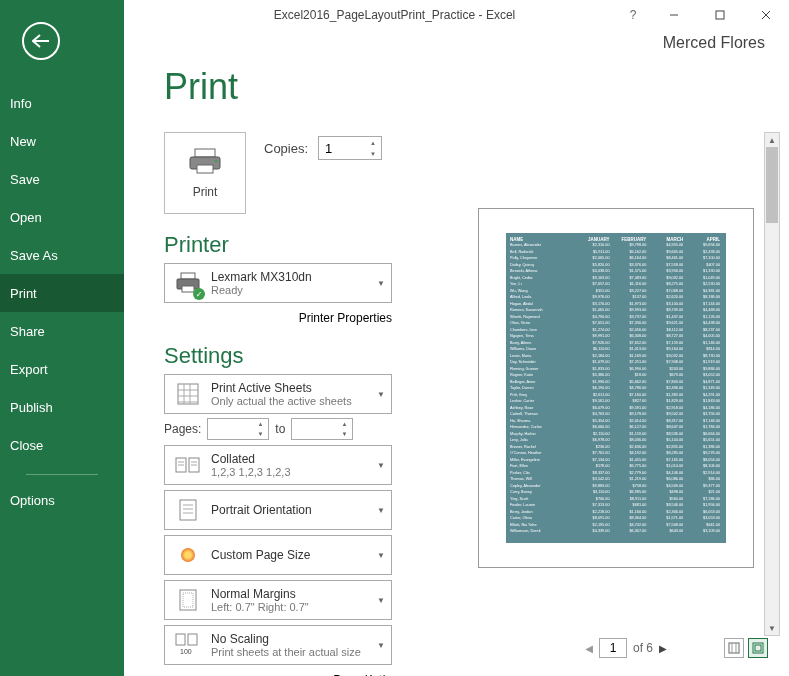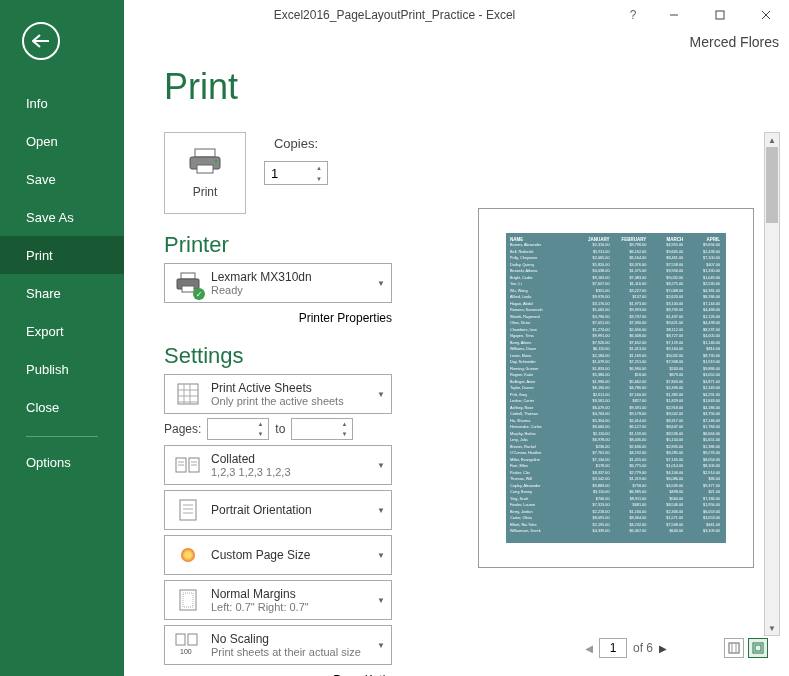--- a/index.html
+++ b/index.html
@@ -6,38 +6,38 @@
     body { width: 789px; height: 676px; background: #fff; overflow: hidden; position: relative; }
     
     
     .titlebar { height: 30px; display: flex; align-items: center; justify-content: center; background: #fff; position: relative; }
     .titlebar-title { font-size: 12px; color: #444; }
     .titlebar-controls { position: absolute; right: 0; top: 0; display: flex; gap: 0; }
     .titlebar-btn { width: 46px; height: 30px; display: flex; align-items: center; justify-content: center; font-size: 12px; color: #666; }
     .help-btn { width: 36px; }
     
     
-    .username { position: absolute; right: 10px; top: 34px; font-size: 14px; color: #444; }
+    .username { position: absolute; right: 24px; top: 34px; font-size: 16px; color: #444; }
     
     
     .sidebar { position: absolute; left: 0; top: 0; width: 124px; height: 676px; background: #217446; color: #fff; }
     .back-circle { width: 38px; height: 38px; border: 2px solid #fff; border-radius: 50%; margin: 22px 0 0 22px; display: flex; align-items: center; justify-content: center; }
     .sidebar-items { margin-top: 24px; }
-    .sidebar-item { height: 38px; display: flex; align-items: center; padding-left: 26px; font-size: 13px; cursor: pointer; }
+    .sidebar-item { height: 38px; display: flex; align-items: center; padding-left: 10px; font-size: 13px; cursor: pointer; }
     .sidebar-item.active { background: #185933; }
     .sidebar-divider { height: 1px; background: rgba(255,255,255,0.3); margin: 10px 26px 6px 26px; }
     
     
     .main { position: absolute; left: 124px; top: 56px; width: 665px; height: 620px; padding: 10px 0 0 40px; }
     .main-title { font-size: 36px; color: #217446; font-weight: 300; margin-bottom: 24px; }
     
     .print-row { display: flex; align-items: flex-start; gap: 18px; }
     .print-tile { width: 82px; height: 82px; border: 1px solid #bbb; display: flex; flex-direction: column; align-items: center; justify-content: center; gap: 10px; }
     .print-tile-label { font-size: 12px; color: #444; }
-    .copies-group { display: flex; align-items: center; gap: 10px; margin-top: 4px; flex-direction: column; }
+    .copies-group { display: flex; align-items: center; gap: 10px; margin-top: 4px; }
     .copies-label { font-size: 13px; color: #444; }
     .spinner { width: 64px; height: 24px; border: 1px solid #aaa; display: flex; align-items: center; padding: 0 18px 0 6px; position: relative; font-size: 13px; }
     .spinner-arrows { position: absolute; right: 0; top: 0; width: 16px; height: 100%; display: flex; flex-direction: column; }
     .spinner-arrows span { flex: 1; display: flex; align-items: center; justify-content: center; font-size: 6px; color: #666; }
     
     .section-title { font-size: 22px; color: #217446; font-weight: 300; margin-top: 18px; display: flex; align-items: center; }
     .section-title .info-icon { margin-left: auto; margin-right: 38px; font-size: 12px; color: #888; }
     
     .combo { width: 228px; border: 1px solid #aaa; min-height: 38px; display: flex; align-items: center; padding: 4px 8px; position: relative; margin-top: 5px; font-size: 12px; }
     .combo-icon { width: 30px; height: 30px; margin-right: 8px; flex-shrink: 0; display: flex; align-items: center; justify-content: center; }
@@ -107,22 +107,23 @@
 <div class="username">Merced Flores</div>
 
 <div class="sidebar">
   <div class="back-circle">
     <svg width="18" height="14">
         <path d="M8 1 L1 7 L8 13 M1 7 L17 7" fill="none" stroke="#fff" stroke-width="2"></path>
       </svg>
   </div>
   <div class="sidebar-items" id="sidebar-items">
       <div class="sidebar-item">Info</div>
+      <div class="sidebar-item">New</div>
+      <div class="sidebar-item">Save</div>
       <div class="sidebar-item">Open</div>
-      <div class="sidebar-item">Save</div>
       <div class="sidebar-item">Save As</div>
       <div class="sidebar-item active">Print</div>
       <div class="sidebar-item">Share</div>
       <div class="sidebar-item">Export</div>
       <div class="sidebar-item">Publish</div>
       <div class="sidebar-item">Close</div>
     </div>
   <div class="sidebar-divider"></div>
   <div id="sidebar-footer">
       <div class="sidebar-item">Options</div>
@@ -183,21 +184,21 @@
           <rect x="2" y="2" width="20" height="20" fill="#fff" stroke="#888"></rect>
           <line x1="2" y1="8" x2="22" y2="8" stroke="#aaa"></line>
           <line x1="2" y1="14" x2="22" y2="14" stroke="#aaa"></line>
           <line x1="2" y1="20" x2="22" y2="20" stroke="#aaa"></line>
           <line x1="8" y1="2" x2="8" y2="22" stroke="#aaa"></line>
           <line x1="14" y1="2" x2="14" y2="22" stroke="#aaa"></line>
         </svg>
     </div>
     <div class="combo-text">
       <div class="combo-main">Print Active Sheets</div>
-      <div class="combo-sub">Only print the active sheets</div>
+      <div class="combo-sub">Only actual the active sheets</div>
     </div>
     <span class="combo-arrow">▼</span>
   </div>
 
   <div class="pages-row">
     <span>Pages:</span>
     <div class="spinner">
         <div class="spinner-arrows">
           <span>▲</span>
           <span>▼</span>

